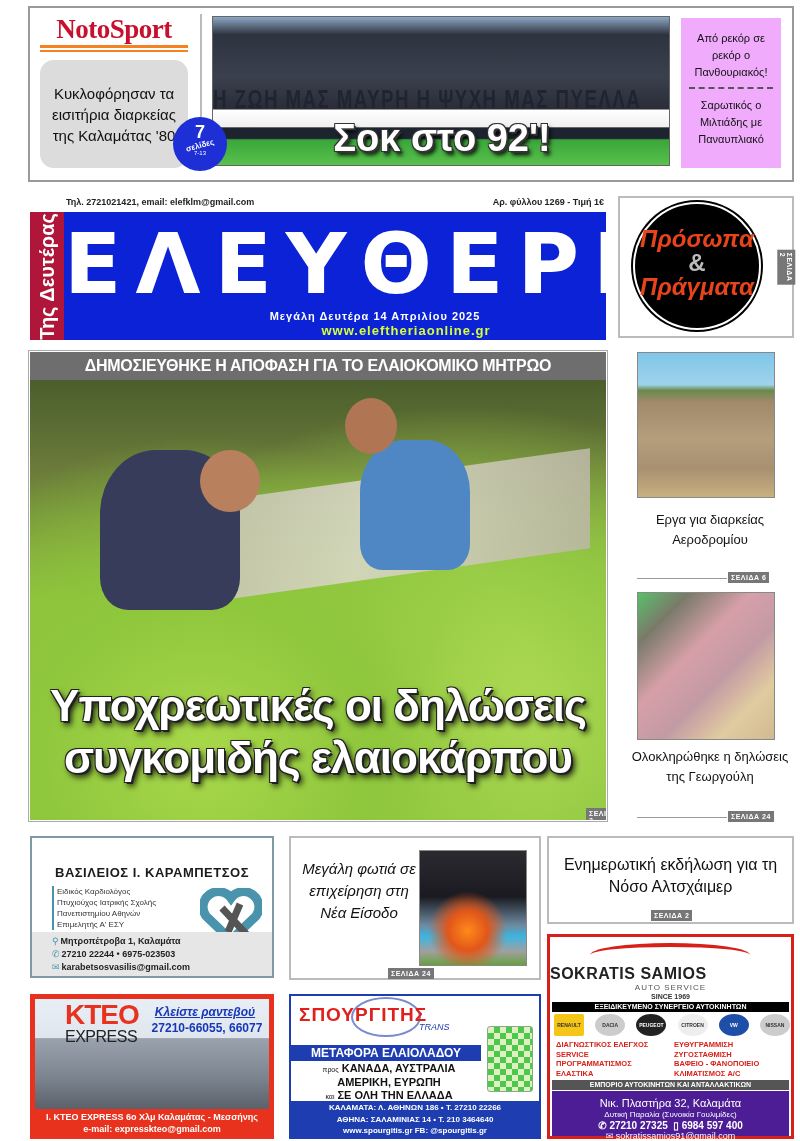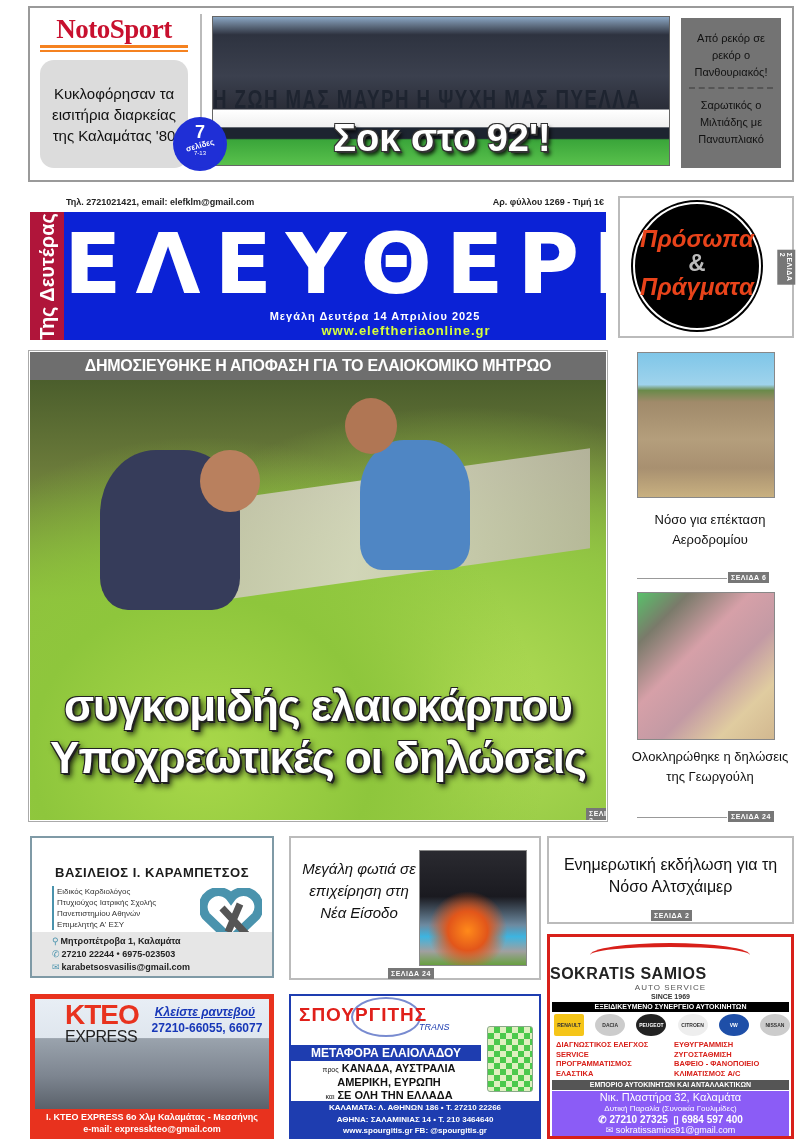--- a/index.html
+++ b/index.html
@@ -12,21 +12,21 @@
 .noto-bar2{left:40px;top:50px;width:148px;height:2px;background:#f58220}
 .noto-card{left:40px;top:60px;width:148px;height:108px;background:#dcdcdc;border-radius:14px;display:flex;align-items:center;justify-content:center;text-align:center;font-size:15px;line-height:21px;color:#111;padding:4px}
 .vsep{left:200px;top:14px;width:2px;height:156px;background:#bbb}
 .stadium{left:212px;top:16px;width:458px;height:150px;border:1px solid #666;overflow:hidden;background:linear-gradient(#8aa6c4 0%,#5e6d80 6%,#2e3340 12%,#3b404e 40%,#2a2d38 62%,#ffffff 63%,#f0f0f0 74%,#1d2430 75%,#1d2430 82%,#3aa53a 83%,#59c14c 100%)}
 .banner-text{left:0;top:67px;width:458px;text-align:center;font-weight:bold;font-size:26px;letter-spacing:2px;color:#1e2430;white-space:nowrap;transform:scaleX(0.72);transform-origin:left;}
 .sok{left:0;top:100px;width:458px;text-align:center;font-family:"Liberation Sans",sans-serif;font-weight:bold;font-size:38px;color:#fff;text-shadow:2px 2px 0 #333,-1px -1px 0 #333,1px -1px 0 #333,-1px 1px 0 #333,3px 4px 4px #000}
 .star{left:176px;top:120px;width:48px;height:48px;background:#1f2fd6;border-radius:50%;color:#fff;text-align:center;box-shadow:0 0 0 3px #1f2fd6}
 .star .n{font-size:18px;font-weight:bold;line-height:17px;margin-top:4px;display:block}
 .star .s{font-size:8px;font-weight:bold;display:block;line-height:9px;transform:rotate(-15deg)}
 .star .p{font-size:6px;display:block;line-height:7px}
-.rbox{left:681px;top:18px;width:100px;height:150px;background:#737373;text-align:center;font-size:11px;line-height:17px;color:#111;padding-top:12px}
+.rbox{left:681px;top:18px;width:100px;height:150px;background:#f0abfc;text-align:center;font-size:11px;line-height:17px;color:#111;padding-top:12px}
 .rbox .dash{border-top:2px dashed #555;margin:6px 8px 8px}
 
 .contact{left:66px;top:197px;font-size:9px;font-weight:bold;color:#222}
 .issue{left:480px;top:197px;width:124px;text-align:right;font-size:9px;font-weight:bold;color:#222}
 .redtab{left:30px;top:212px;width:34px;height:128px;background:#b0153a;display:flex;align-items:center;justify-content:center}
 .redtab span{color:#fff;font-weight:bold;font-size:20px;transform:rotate(-90deg);white-space:nowrap;display:block}
 .blue{left:64px;top:212px;width:542px;height:128px;background:#0b22d6}
 .mast-title{left:0;top:4px;width:542px;text-align:center;color:#fff;font-weight:bold;font-size:84px;letter-spacing:14px;font-family:"DejaVu Sans",sans-serif;line-height:96px}
 .mast-date{left:0;top:98px;width:542px;text-align:center;padding-left:80px;color:#fff;font-size:11px;font-weight:bold;letter-spacing:1px}
 .mast-url{left:0;top:111px;width:604px;text-align:center;padding-left:80px;color:#d6ff3a;font-size:13px;font-weight:bold;letter-spacing:1px}
@@ -96,21 +96,21 @@
 .sam .name{position:absolute;left:0;top:28px;width:241px;text-align:left;color:#222;font-weight:bold;font-size:16px;letter-spacing:.5px}
 .sam .sub{position:absolute;left:0;top:46px;width:241px;text-align:center;color:#555;font-size:8px;letter-spacing:1px}
 .sam .since{position:absolute;left:0;top:56px;width:241px;text-align:center;color:#333;font-size:7px;font-weight:bold}
 .sam .band{position:absolute;left:2px;top:65px;width:237px;height:10px;background:#000;color:#fff;font-size:7px;font-weight:bold;text-align:center;line-height:10px}
 .sam .brands{position:absolute;left:4px;top:77px;width:236px;height:24px;display:flex;justify-content:space-between}
 .sam .brands span{width:30px;height:22px;border-radius:50%;background:#ccc;font-size:5px;text-align:center;line-height:22px;color:#333;font-weight:bold;overflow:hidden}
 .sam .svc{position:absolute;top:103px;font-size:7.5px;line-height:9.5px;color:#d8201a;font-weight:bold}
 .sam .svc span{display:block}
 .sam .svc1{left:6px}.sam .svc2{left:124px}
 .sam .band2{position:absolute;left:2px;top:143px;width:237px;height:10px;background:#555;color:#fff;font-size:7px;font-weight:bold;text-align:center;line-height:10px}
-.sam .foot{position:absolute;left:2px;top:154px;width:237px;height:45px;background:#8b5cf6;color:#fff;text-align:center;font-size:9px;line-height:11px;padding-top:1px}
+.sam .foot{position:absolute;left:2px;top:154px;width:237px;height:45px;background:#4c1d95;color:#fff;text-align:center;font-size:9px;line-height:11px;padding-top:7px}
 .sam .foot .addr{font-size:11px;display:block}
 .sam .foot .area{font-size:8px;display:block}
 .sam .foot .ph{font-size:10px;display:block;font-weight:bold}
 .sam .foot .em{font-size:9px;display:block}
 </style>
 </head>
 <body>
 
 <div class="abs topbox"></div>
 <div class="abs noto-logo">NotoSport</div>
@@ -146,40 +146,40 @@
 
 <div class="abs pp-box"></div>
 <div class="abs pp-circle">
   <span class="a">Πρόσωπα</span>
   <span class="b">&amp;</span>
   <span class="c">Πράγματα</span>
 </div>
 <div class="abs vtag pp-tag">ΣΕΛΙΔΑ 2</div>
 
 <div class="abs side1-img"></div>
-<div class="abs side-title side1-title">Νόσο για επέκταση Αεροδρομίου</div>
+<div class="abs side-title side1-title">Εργα για διαρκείας Αεροδρομίου</div>
 <div class="abs side-rule side1-rule"></div>
 <div class="abs vtag side1-tag">ΣΕΛΙΔΑ 6</div>
 
 <div class="abs side2-img"></div>
 <div class="abs side-title side2-title">Ολοκληρώθηκε η δηλώσεις της Γεωργούλη</div>
 <div class="abs side-rule side2-rule"></div>
 <div class="abs vtag side2-tag">ΣΕΛΙΔΑ 24</div>
 
 <div class="abs lead-border"></div>
 <div class="abs lead-hdr">ΔΗΜΟΣΙΕΥΘΗΚΕ Η ΑΠΟΦΑΣΗ ΓΙΑ ΤΟ ΕΛΑΙΟΚΟΜΙΚΟ ΜΗΤΡΩΟ</div>
 <div class="abs lead-img" style="overflow:hidden">
   <div class="abs cloth"></div>
   <div class="abs man1"></div>
   <div class="abs man1-head"></div>
   <div class="abs man2"></div>
   <div class="abs man2-head"></div>
   <div class="abs lead-title">
+    <div>Υποχρεωτικές οι δηλώσεις</div>
     <div>συγκομιδής ελαιοκάρπου</div>
-    <div>Υποχρεωτικές οι δηλώσεις</div>
   </div>
   <div class="abs vtag lead-tag">ΣΕΛΙΔΑ 3</div>
 </div>
 
 <div class="abs doc">
   <div class="t2">ΒΑΣΙΛΕΙΟΣ Ι. ΚΑΡΑΜΠΕΤΣΟΣ</div>
   <div class="desc">
     <div>Ειδικός Καρδιολόγος</div>
     <div>Πτυχιούχος Ιατρικής Σχολής</div>
     <div>Πανεπιστημίου Αθηνών</div>

